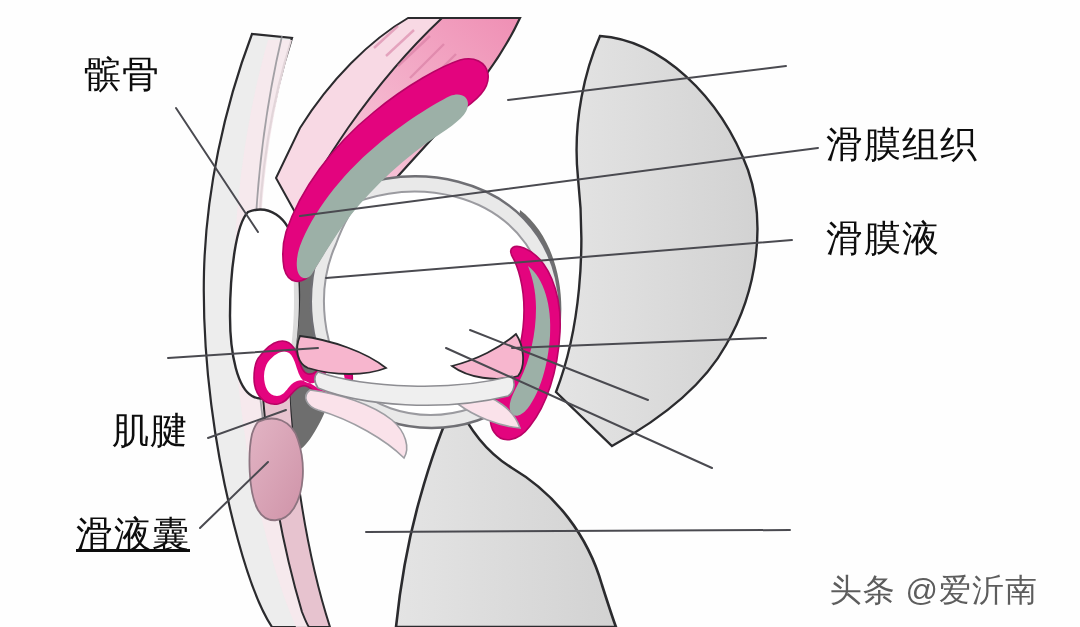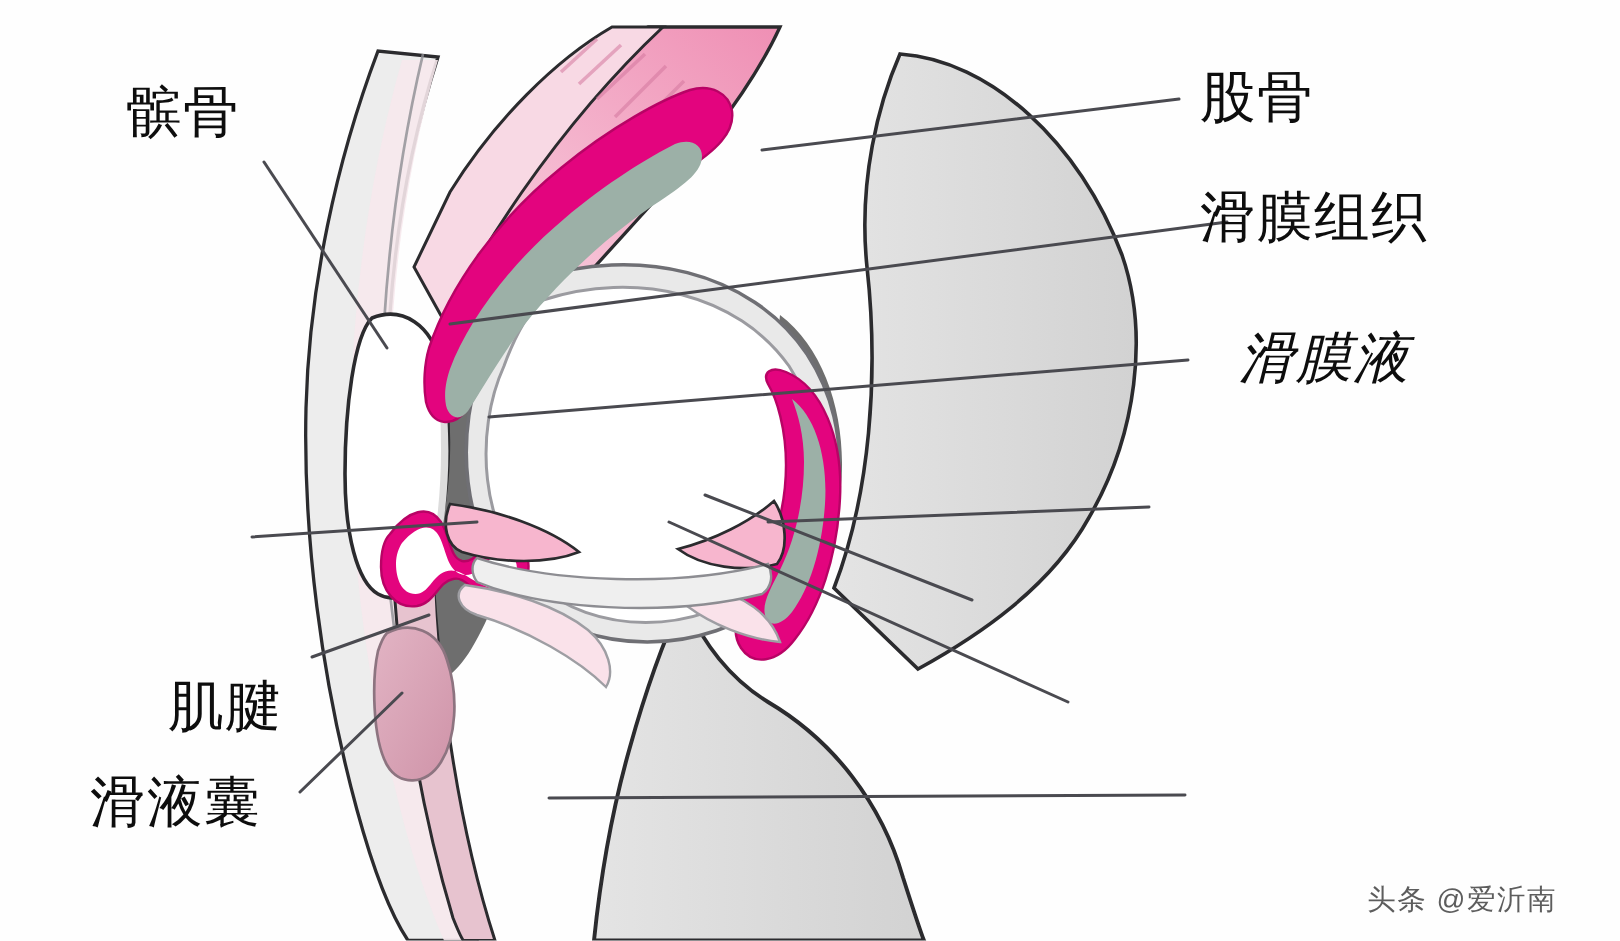--- a/index.html
+++ b/index.html
@@ -2,21 +2,21 @@
 <html><head>
 <meta charset="utf-8">
 <style>
   html,body{margin:0;padding:0;background:#fff;}
   body{width:1080px;height:627px;position:relative;overflow:hidden;
        font-family:"Liberation Sans","DejaVu Sans",sans-serif;background:#fefefe;}
   #stage{position:absolute;inset:0;width:1056px;height:627px;text-align:center;}
   svg.art{position:absolute;left:0;top:0;width:1080px;height:627px;}
   .lbl{position:absolute;color:#0d0d0d;font-size:37px;line-height:1;
        letter-spacing:1px;white-space:nowrap;font-weight:400;}
-  .wm{position:absolute;right:18px;bottom:14px;font-size:19px;color:#3a3a3a;
+  .wm{position:absolute;right:18px;bottom:14px;font-size:32px;color:#3a3a3a;
       opacity:.82;white-space:nowrap;letter-spacing:1px;}
 </style>
 </head>
 <body>
 
 <div id="stage">
 
   <svg class="art" viewBox="0 0 1080 627">
     <defs>
       <linearGradient id="gBone" x1="0" y1="0" x2="1" y2="0">
@@ -192,21 +192,20 @@
 
       <line x1="470" y1="330" x2="648" y2="400"></line>
 
       <line x1="446" y1="348" x2="712" y2="468"></line>
 
       <line x1="366" y1="532" x2="790" y2="530"></line>
     </g>
   </svg>
 
   <div class="lbl" style="left:84px;  top:56px;">髌骨</div>
-  <div class="lbl" style="left:112px; top:412px;margin-top:40px;">肌腱</div>
-  <div class="lbl" style="left:60px;  top:516px;">滑液囊</div>
-
-  <div class="lbl" style="left:800px; top:46px;">股骨</div>
-  <div class="lbl" style="left:800px; top:126px;">滑膜组织</div>
-  <div class="lbl" style="left:826px; top:220px;font-style:italic;">滑膜液</div>
+  <div class="lbl" style="left:112px; top:412px;">肌腱</div>
+  <div class="lbl" style="left:76px;  top:516px;text-decoration:underline;">滑液囊</div>
+
+  <div class="lbl" style="left:826px; top:126px;">滑膜组织</div>
+  <div class="lbl" style="left:826px; top:220px;">滑膜液</div>
 
   <div class="wm">头条 @爱沂南</div>
 </div>
 
 </body></html>

